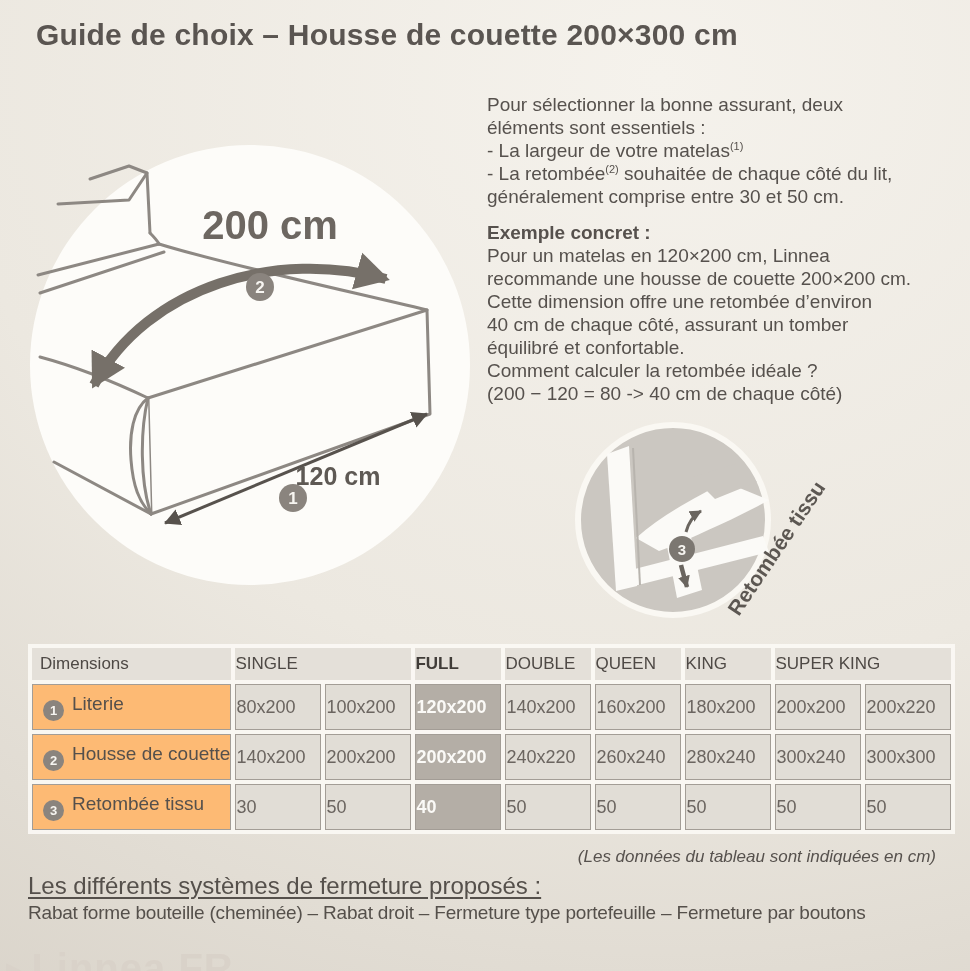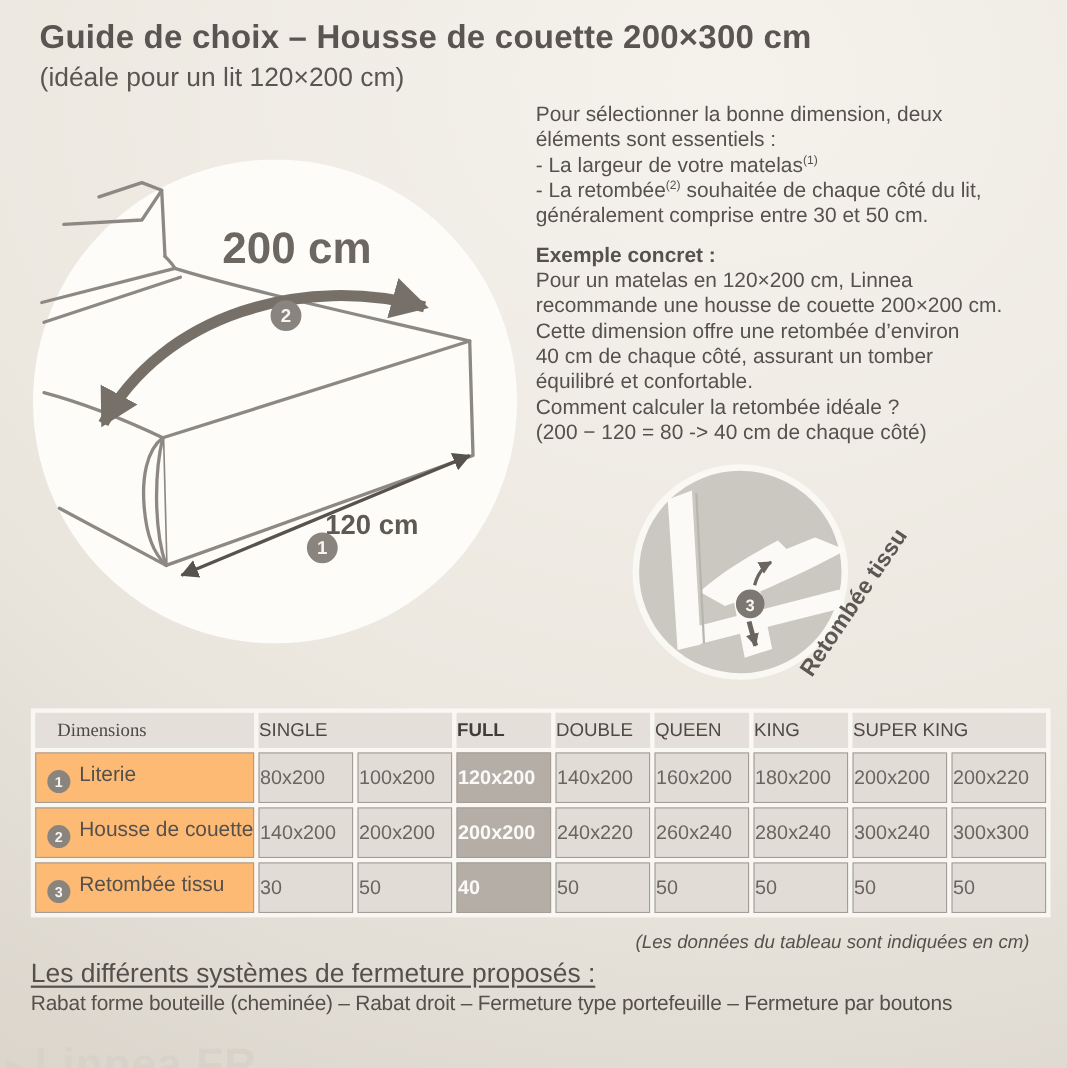--- a/index.html
+++ b/index.html
@@ -38,21 +38,20 @@
   .watermark{position:absolute;left:6px;top:946px;display:flex;align-items:center;gap:10px;color:#d9d2c9;}
   .watermark .tri{font-size:20px;line-height:1;}
   .watermark .wm-text{font-size:40px;font-weight:700;letter-spacing:1px;}
 </style>
 </head>
 <body>
 
 <div class="page">
 
   <div class="title">Guide de choix – Housse de couette 200×300 cm</div>
-  <div class="subtitle">(idéale pour un lit 120×200 cm)</div>
 
   <div class="main-circle">
     <svg width="440" height="440" viewBox="0 0 440 440">
       <defs>
         <marker id="ahBig" markerUnits="userSpaceOnUse" markerWidth="44" markerHeight="40" refX="30" refY="20" orient="auto-start-reverse">
           <path d="M0,1 L34,20 L0,39 Z" fill="#767069"></path>
         </marker>
         <marker id="ahSm" markerUnits="userSpaceOnUse" markerWidth="22" markerHeight="20" refX="15" refY="10" orient="auto-start-reverse">
           <path d="M0,1.5 L16,10 L0,18.5 Z" fill="#57524d"></path>
         </marker>
@@ -76,21 +75,21 @@
       <circle cx="230" cy="142" r="14" fill="#8a847e"></circle>
       <text x="230" y="148" font-size="17" font-weight="bold" fill="#f7f5f1" text-anchor="middle">2</text>
       <path d="M135,378 L397,269" stroke="#57524d" stroke-width="3" fill="none" marker-start="url(#ahSm)" marker-end="url(#ahSm)"></path>
       <text x="308" y="340" font-size="25" font-weight="bold" fill="#5e5954" text-anchor="middle">120 cm</text>
       <circle cx="263" cy="353" r="14" fill="#8a847e"></circle>
       <text x="263" y="359" font-size="17" font-weight="bold" fill="#f7f5f1" text-anchor="middle">1</text>
     </svg>
   </div>
 
   <div class="rightcol">
-    <p><span>Pour sélectionner la bonne dimension, deux
+    <p><span>Pour sélectionner la bonne assurant, deux
 éléments sont essentiels :</span>
 <span>- La largeur de votre matelas</span><sup>(1)</sup>
 <span>- La retombée</span><sup>(2)</sup><span> souhaitée de chaque côté du lit,
 généralement comprise entre 30 et 50 cm.</span></p>
     <p class="example"><span class="ex-head">Exemple concret :</span><span>Pour un matelas en 120×200 cm, Linnea
 recommande une housse de couette 200×200 cm.
 Cette dimension offre une retombée d’environ
 40 cm de chaque côté, assurant un tomber
 équilibré et confortable.
 Comment calculer la retombée idéale ?
@@ -128,21 +127,21 @@
         <col style="width:86px">
         <col style="width:86px">
       <col style="width:86px">
         <col style="width:86px">
         <col style="width:86px">
         <col style="width:86px">
         <col style="width:86px">
     </colgroup>
     <thead>
       <tr>
-        <th style="text-align:left;padding-left:20px;font-family:Liberation Serif, serif;">Dimensions</th>
+        <th style="text-align:left;padding-left:8px;">Dimensions</th>
         <th colspan="2">SINGLE</th>
         <th class="full">FULL</th>
         <th>DOUBLE</th>
         <th>QUEEN</th>
         <th>KING</th>
         <th colspan="2">SUPER KING</th>
       </tr>
     </thead>
     <tbody>
       <tr>

